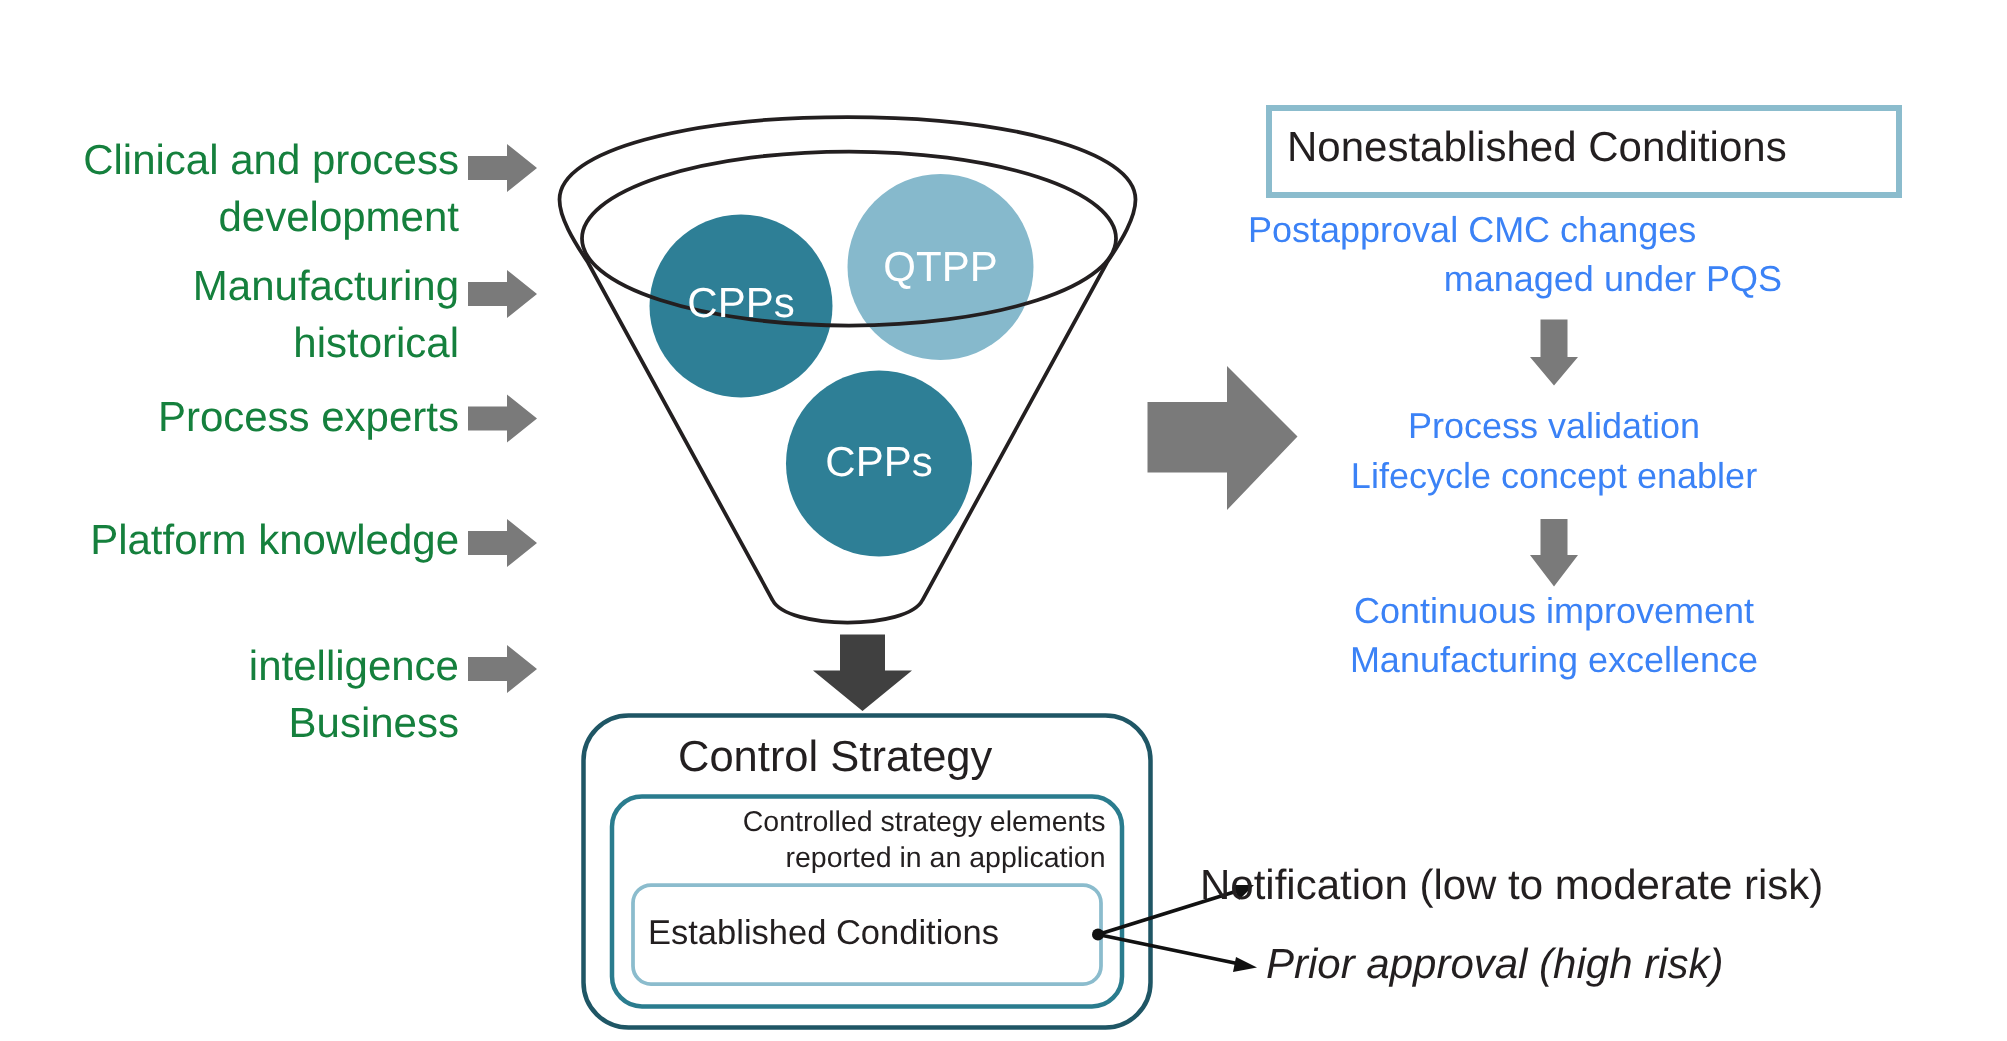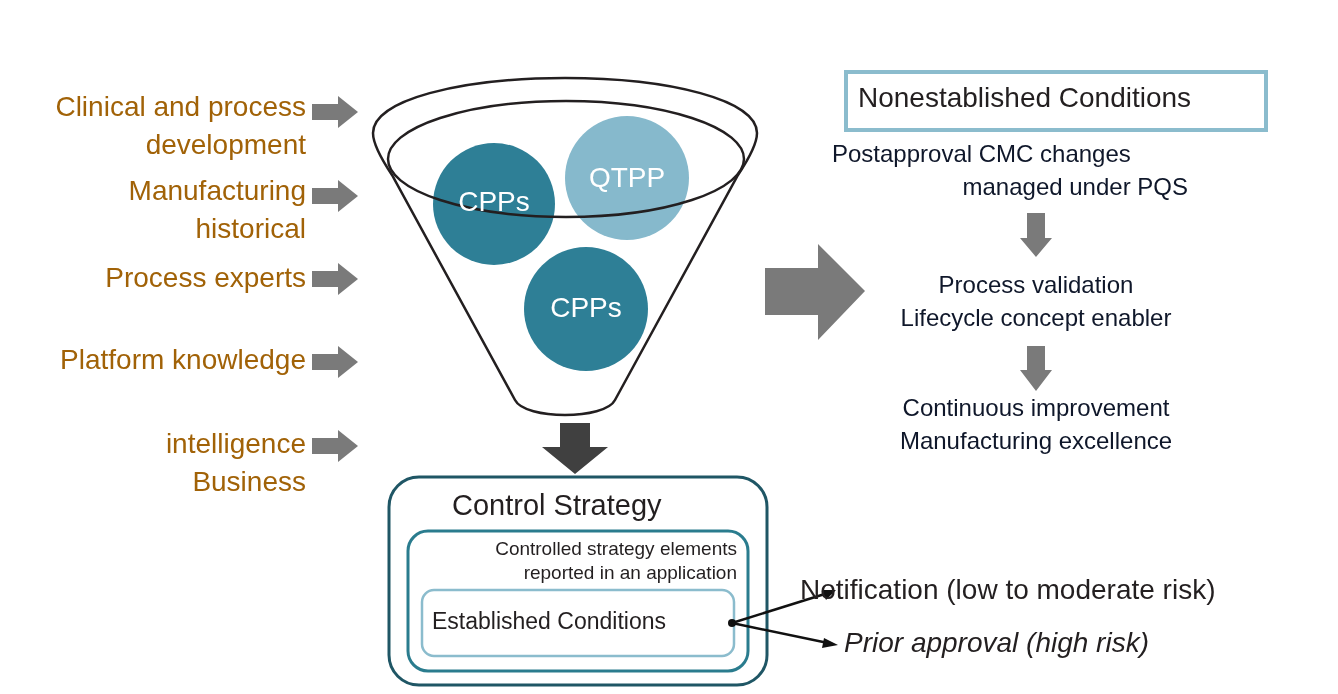--- a/index.html
+++ b/index.html
@@ -1,19 +1,19 @@
 <!DOCTYPE html>
 <html><head>
   <meta charset="utf-8">
   <style>
     html, body { margin: 0; padding: 0; background: #ffffff; }
     body { width: 1338px; height: 694px; position: relative; overflow: hidden;
            font-family: "Liberation Sans", "DejaVu Sans", sans-serif; color: #231f20; }
-    .inlabel { position: absolute; right: 1032px; text-align: right; font-size: 28px; line-height: 38px; color: #a16207; white-space: nowrap; }
-    .rtext { position: absolute; font-size: 24px; line-height: 33px; color: #0f172a; white-space: nowrap; }
+    .inlabel { position: absolute; right: 1032px; text-align: right; font-size: 28px; line-height: 38px; color: #15803d; white-space: nowrap; }
+    .rtext { position: absolute; font-size: 24px; line-height: 33px; color: #3b82f6; white-space: nowrap; }
     .center { text-align: center; }
     svg.layer { position: absolute; left: 0; top: 0; }
     .circle-label { position: absolute; color: #ffffff; font-size: 28px; text-align: center; white-space: nowrap; }
     .cs-title { position: absolute; font-size: 29px; white-space: nowrap; }
     .cs-sub { position: absolute; font-size: 19px; line-height: 24px; text-align: right; white-space: nowrap; }
     .ec-label { position: absolute; font-size: 23px; white-space: nowrap; }
     .outcome { position: absolute; font-size: 28px; white-space: nowrap; }
     .ne-box { position: absolute; left: 844px; top: 70px; width: 416px; height: 54px; border: 4px solid #8bbccd; background: #fff; }
     .ne-title { position: absolute; left: 10px; top: 8px; font-size: 28px; white-space: nowrap; }
   </style>

